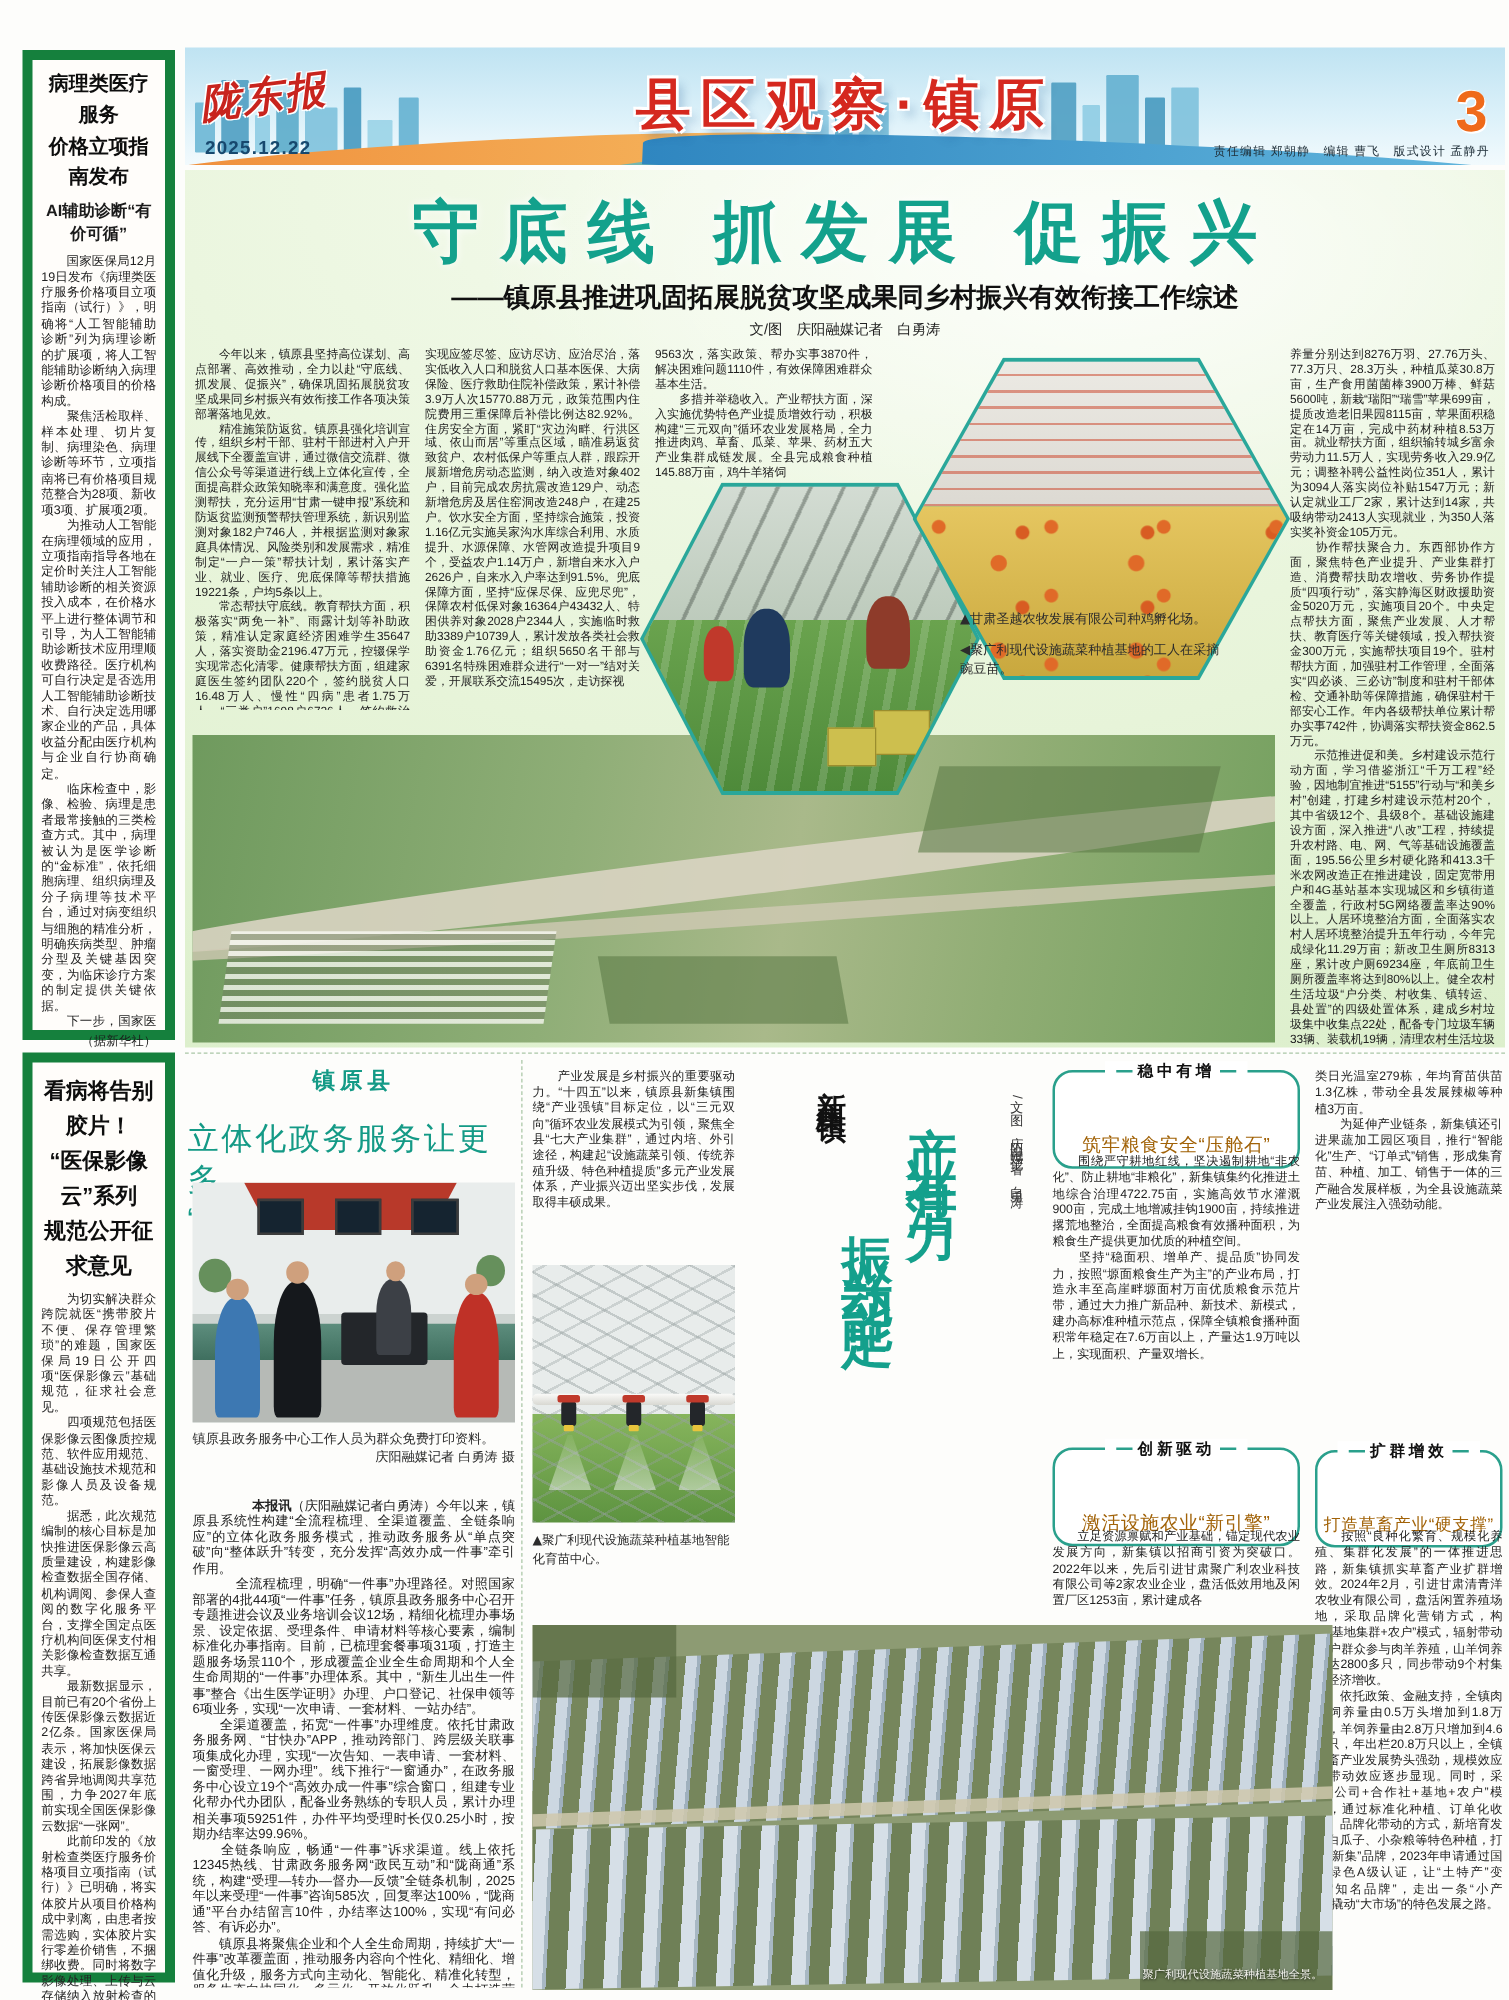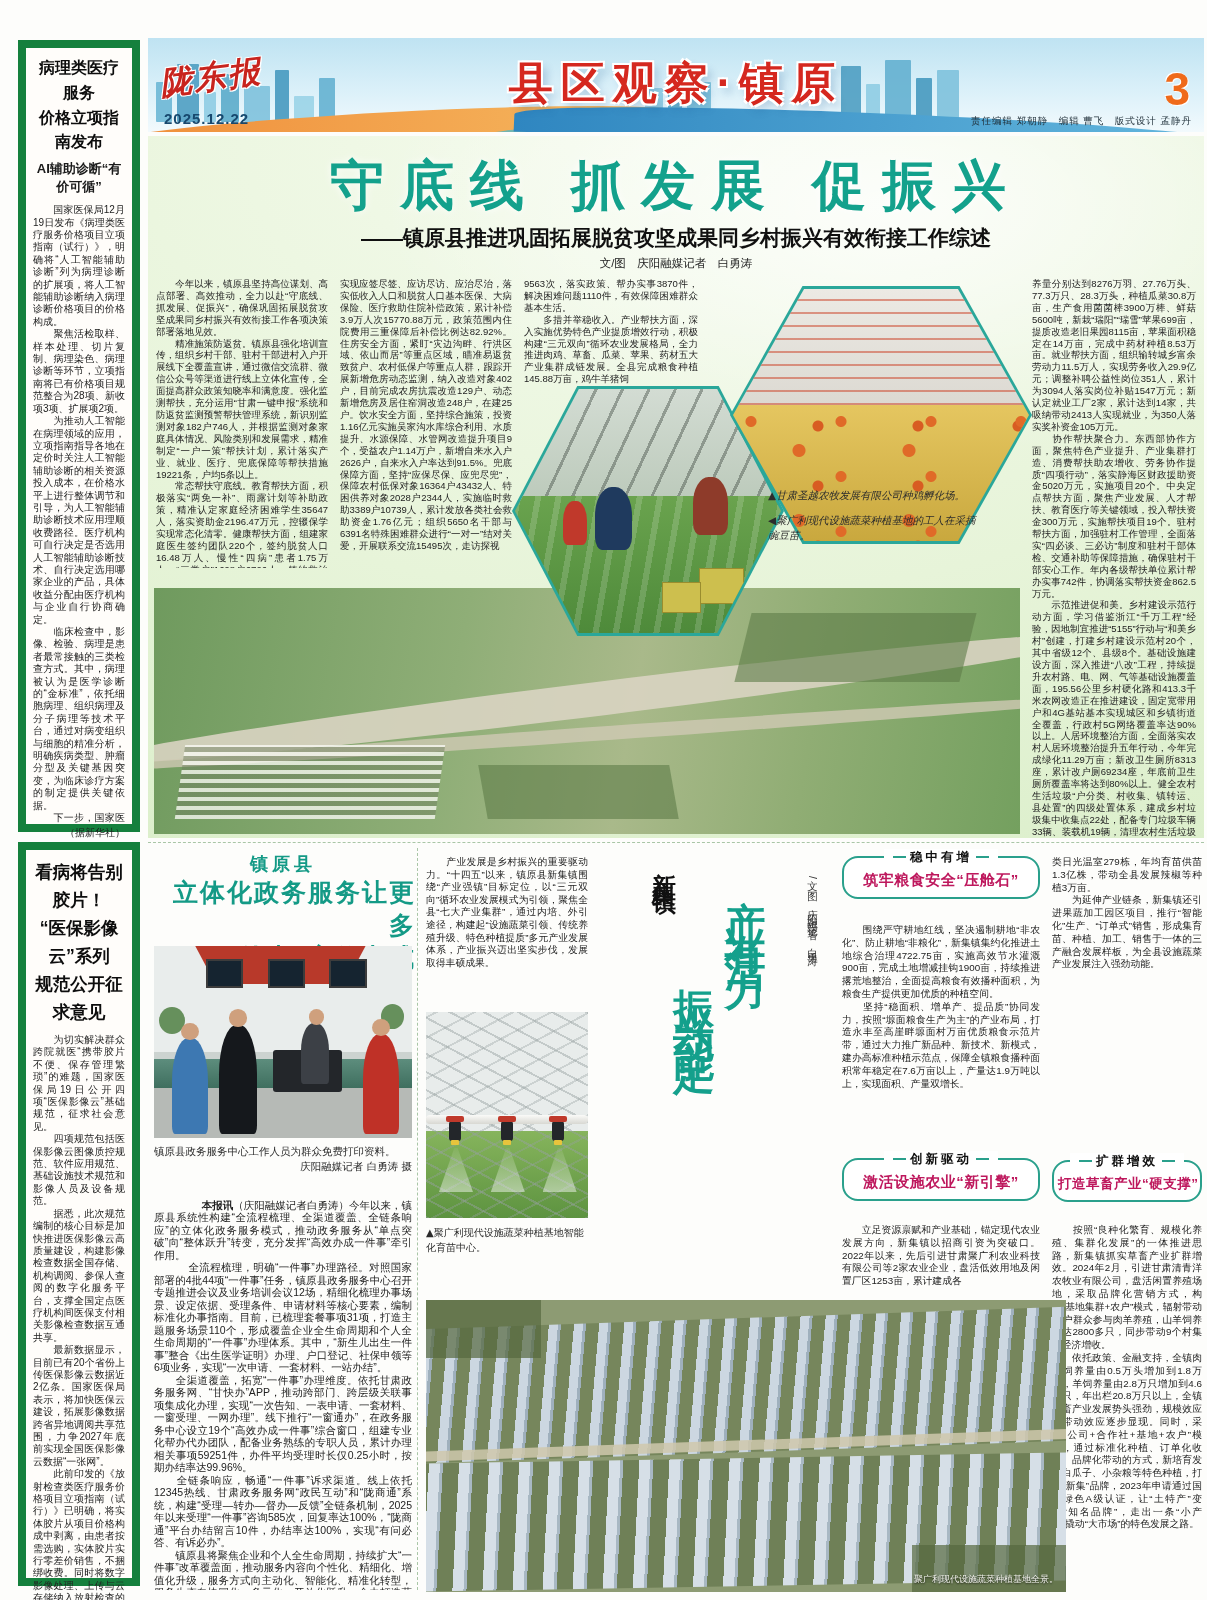--- a/index.html
+++ b/index.html
@@ -67,28 +67,28 @@
     background:repeating-linear-gradient(100deg,rgba(255,255,255,.16) 0 6px,rgba(0,0,0,0) 6px 20px),linear-gradient(#6aa34e,#4e8a3a);}
   .fig{position:absolute;border-radius:45% 45% 20% 20%;}
   .crate{position:absolute;background:#cdbf4e;border:1px solid #9a8d2e;}
   #f-aerial{left:6px;top:452px;width:866px;height:246px;overflow:hidden;
     background:linear-gradient(100deg,#6f9a5e 0%,#8fae77 35%,#a9b98a 55%,#90ad74 75%,#74a05f 100%);}
   .road{position:absolute;left:-8%;top:38%;width:120%;height:34px;background:#d9d4c2;border-radius:50%;transform:rotate(-7deg);opacity:.9;}
   .road2{position:absolute;left:-10%;top:56%;width:125%;height:14px;background:#cfc9b4;border-radius:50%;transform:rotate(-4deg);opacity:.8;}
   .village{position:absolute;left:3%;bottom:6%;width:30%;height:30%;opacity:.85;transform:skewX(-8deg);
     background:repeating-linear-gradient(0deg,rgba(250,250,245,.9) 0 4px,rgba(110,125,95,.55) 4px 9px);}
   .fieldpatch{position:absolute;background:#5d7b47;opacity:.6;}
-  #f-caps{left:620px;top:352px;width:216px;z-index:6;font-style:italic;}
+  #f-caps{left:620px;top:352px;width:216px;z-index:6;}
   .fcap{font-size:10.5px;line-height:15px;margin-bottom:10px;}
 
   
   .hdash{left:148px;top:842px;width:1056px;border-top:1px dashed #a9c6a6;}
   .vdash{border-left:1px dashed #a9c6a6;}
   #gov-kicker{left:152px;top:852px;width:262px;text-align:center;font-size:18px;font-weight:bold;color:#149a86;letter-spacing:4px;}
-  #gov-headline{left:150px;top:876px;width:266px;text-align:right;font-size:25px;font-weight:700;color:#149a86;line-height:1.3;letter-spacing:2px;}
+  #gov-headline{left:150px;top:895px;width:266px;text-align:left;font-size:25px;font-weight:400;color:#149a86;line-height:1.3;letter-spacing:2px;}
   #gov-photo{left:154px;top:946px;width:258px;height:192px;overflow:hidden;background:linear-gradient(#e9edec 0 55%,#ccd3d0 55% 100%);}
   .svc-canopy{position:absolute;left:16%;top:0;width:66%;height:20%;background:#b8392a;clip-path:polygon(0 0,100% 0,88% 100%,12% 100%);}
   .svc-scr{position:absolute;top:7%;width:13%;height:13%;background:#152430;border:2px solid #3c3c3c;}
   .svc-band{position:absolute;left:0;right:0;bottom:26%;height:15%;background:linear-gradient(#5d8d7d,#3f6f5f);}
   .svc-floor{position:absolute;left:0;right:0;bottom:0;height:26%;background:#b6bab6;}
   .svc-printer{position:absolute;left:46%;bottom:24%;width:27%;height:22%;background:#23262a;border-radius:3px;}
   .person{position:absolute;border-radius:45% 45% 8% 8%;}
   .head{position:absolute;border-radius:50%;background:#cfa07d;}
   .plant{position:absolute;border-radius:50%;background:#4f7f43;opacity:.85;}
   #gov-caption{left:154px;top:1144px;width:258px;font-size:10.5px;line-height:15px;}
@@ -111,21 +111,21 @@
 
   #ind-kicker{left:648px;top:854px;font-size:24px;font-weight:900;color:#111;letter-spacing:9px;height:120px;}
   #ind-bighead{left:668px;top:868px;height:400px;font-size:41px;font-weight:900;color:#14a08c;letter-spacing:17px;line-height:1.25;}
   #ind-bighead span{display:block;}
   #ind-bighead .c2{padding-top:88px;}
   #ind-byline{left:806px;top:872px;height:300px;font-size:10.5px;color:#333;letter-spacing:4px;}
 
   .tagbox{position:absolute;border:2px solid #2aa08c;border-radius:16px;text-align:center;padding:13px 4px 7px;box-sizing:border-box;background:#fff;}
   .tag{position:absolute;top:-9px;left:50%;transform:translateX(-50%);background:#fff;padding:0 5px;font-size:12.5px;font-weight:bold;letter-spacing:3px;white-space:nowrap;color:#111;}
   .tag::before,.tag::after{content:"";display:inline-block;width:13px;height:2px;background:#2aa08c;vertical-align:middle;margin:0 4px 2px;}
-  .tagtitle{font-size:15px;font-weight:700;letter-spacing:.5px;color:#be185d;white-space:nowrap;}
+  .tagtitle{font-size:15px;font-weight:400;letter-spacing:.5px;color:#a16207;white-space:nowrap;margin-top:36px;}
   #box1{left:842px;top:856px;width:198px;}
   #box2{left:842px;top:1158px;width:198px;}
   #box3{left:1052px;top:1160px;width:150px;}
   .indbody{font-size:9.8px;line-height:12.8px;}
   #s1-body{left:842px;top:924px;width:198px;height:226px;}
   #s2-body-a{left:842px;top:1224px;width:198px;height:72px;}
   #colB-top{left:1052px;top:856px;width:150px;height:296px;}
   #s3-body{left:1052px;top:1224px;width:150px;height:368px;}
 
   #ind-bigphoto{left:426px;top:1300px;width:640px;height:292px;overflow:hidden;background:#8d9b73;}

